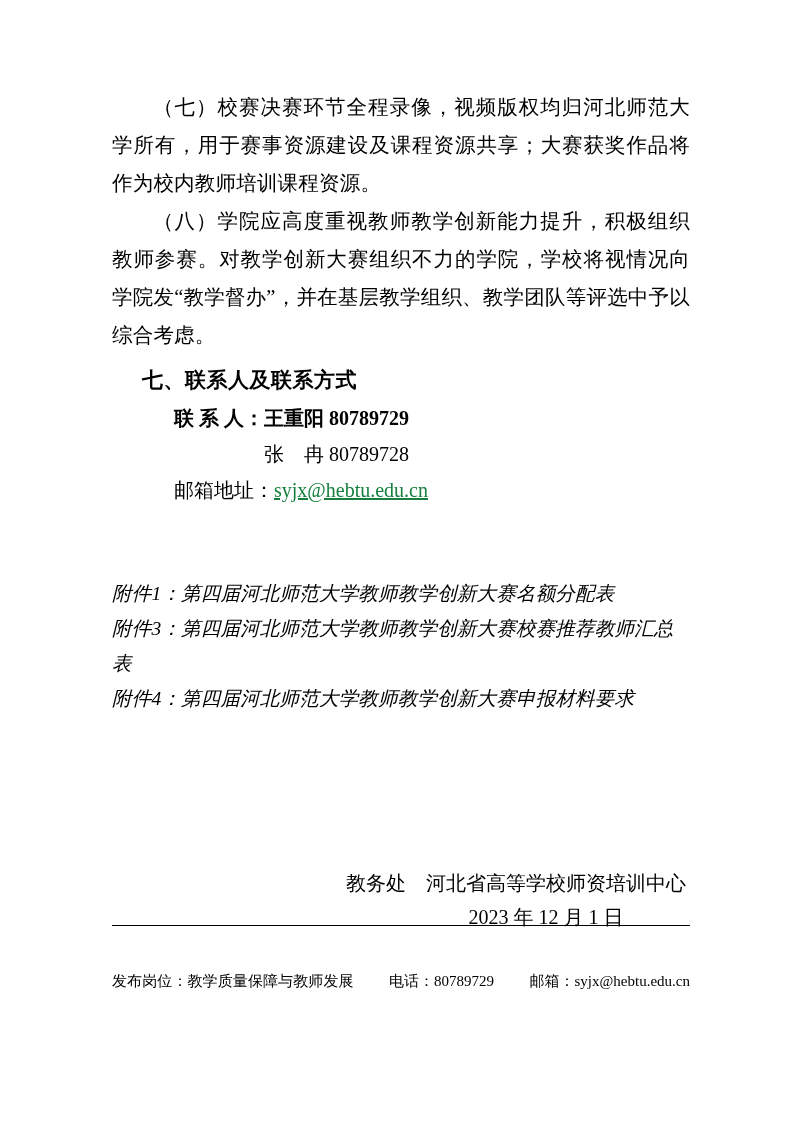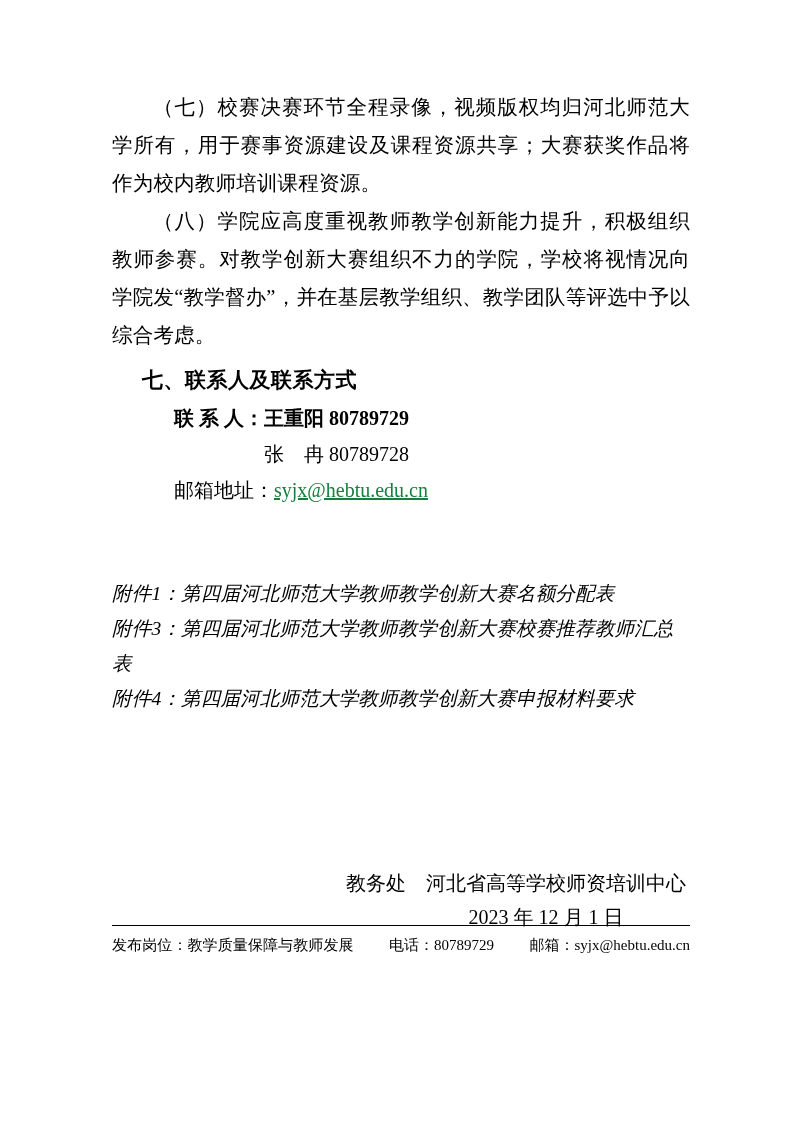--- a/index.html
+++ b/index.html
@@ -87,21 +87,21 @@
   .footer-rule {
     position: absolute;
     left: 112px;
     top: 925px;
     width: 578px;
     border-top: 1.2px solid #000;
   }
   .footer {
     position: absolute;
     left: 112px;
-    top: 932px;
+    top: 968px;
     width: 578px;
     font-size: 15px;
     line-height: 26px;
     display: flex;
     justify-content: space-between;
     font-family: "Liberation Serif", serif;
   }
   .footer .seg { white-space: nowrap; }
   .footer .seg-left { letter-spacing: 0.1px; }
 </style>

